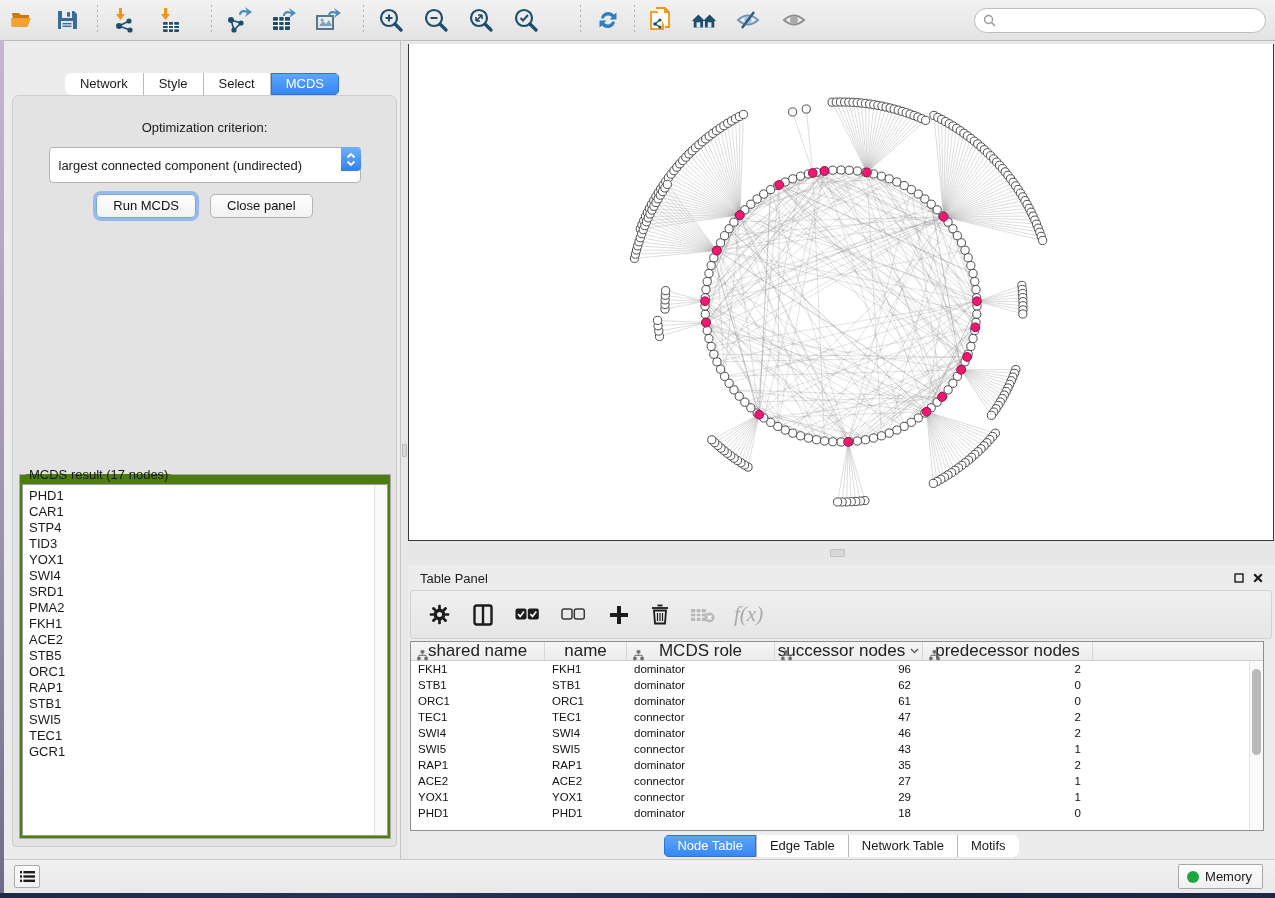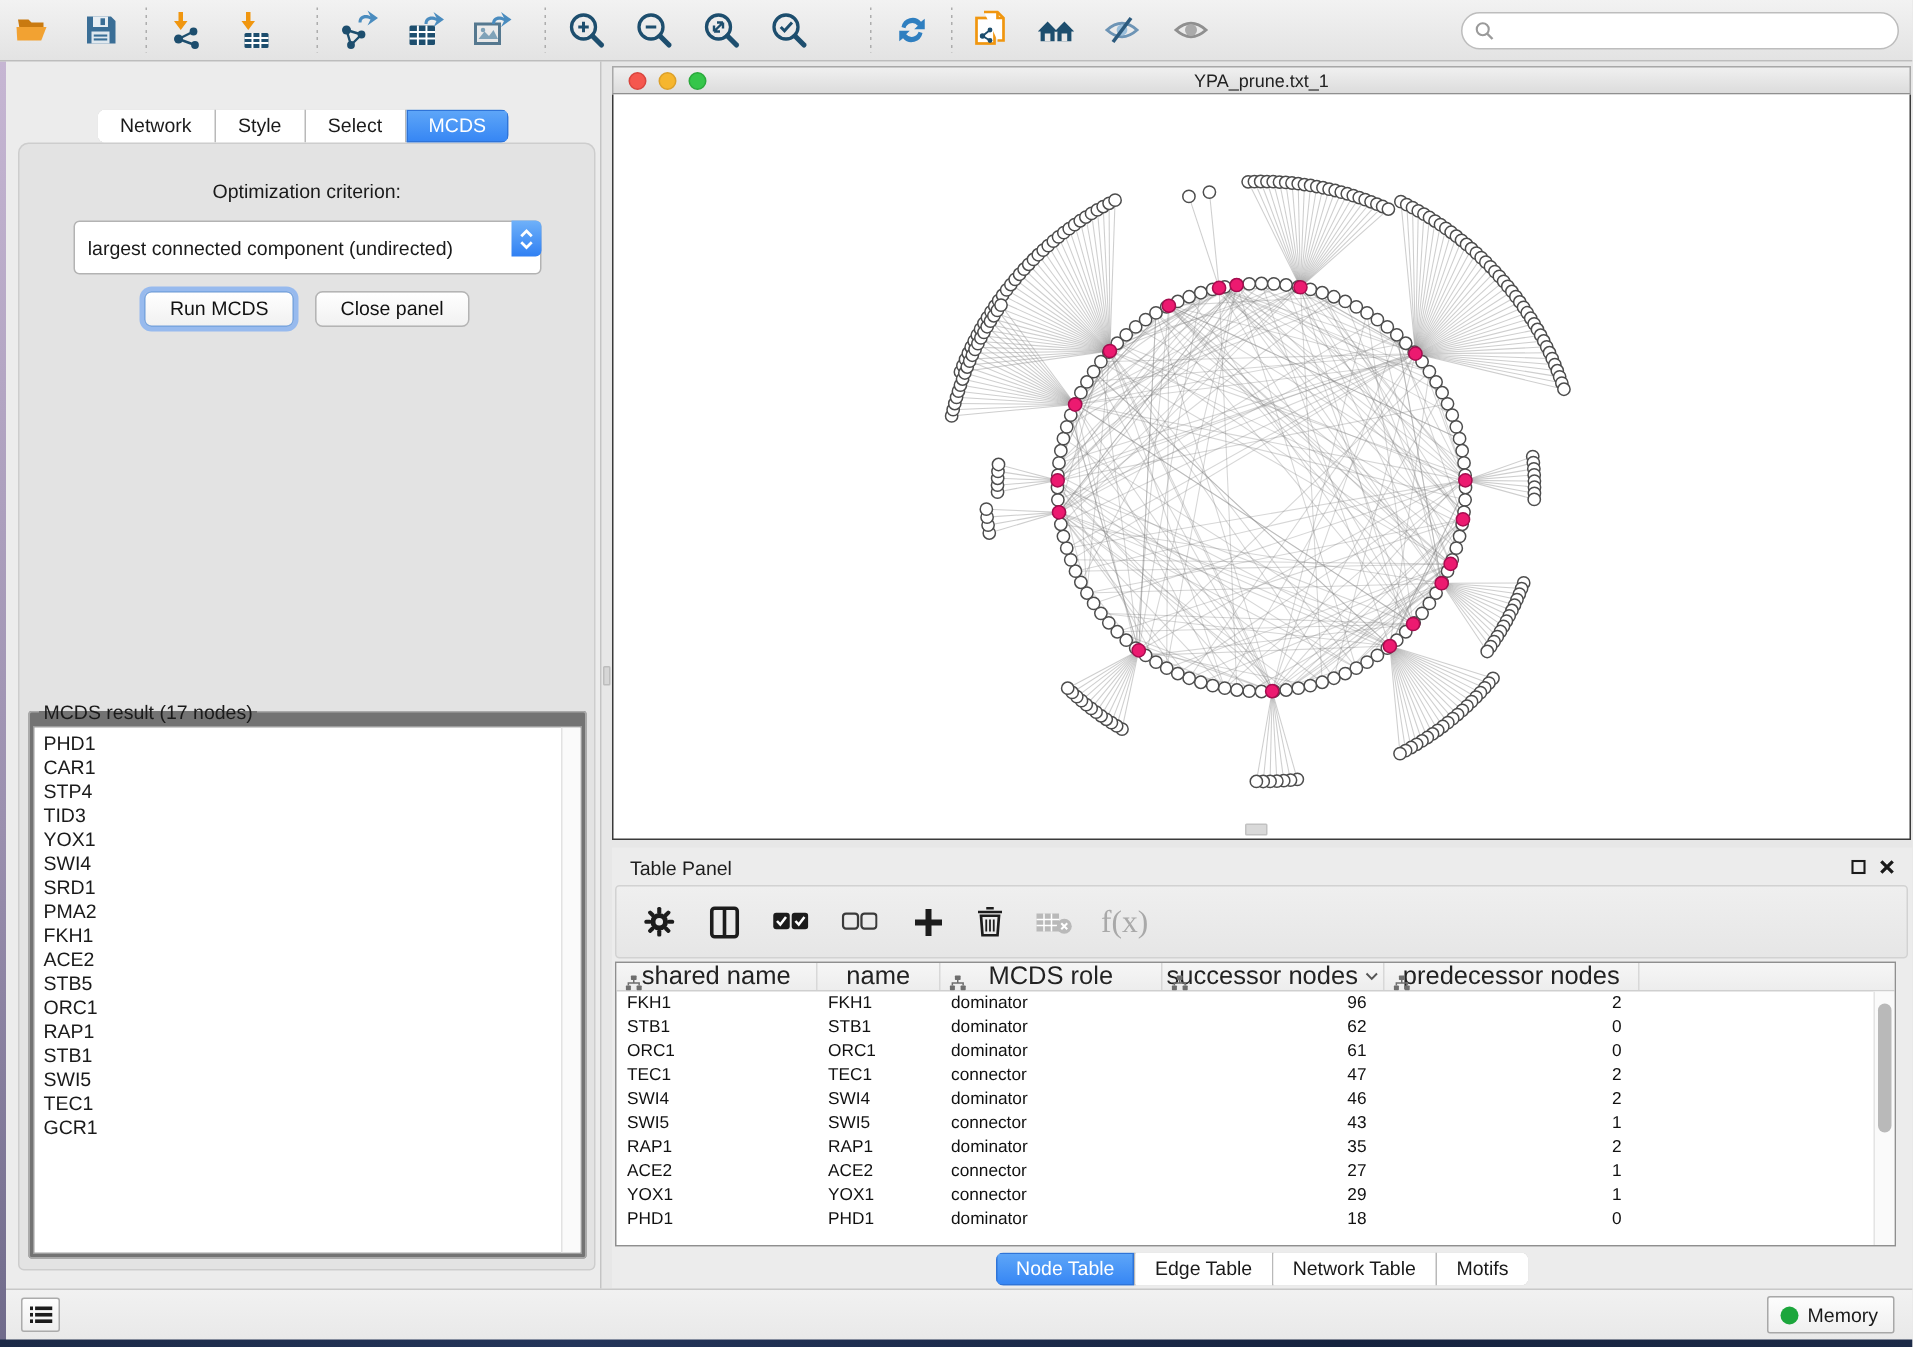--- a/index.html
+++ b/index.html
@@ -48,21 +48,21 @@
     border:1px solid #b3b3b3; border-radius:4px; display:flex; align-items:center; position:relative; }
   #opt-select .val { padding-left:9px; font-size:13px; white-space:nowrap; overflow:hidden; }
   #opt-select .stepper { position:absolute; right:-1px; top:-1px; width:20px; height:24px;
     background:linear-gradient(#6fb1f9,#3080f3); border-radius:0 4px 4px 0;
     display:flex; flex-direction:column; align-items:center; justify-content:center; gap:1px; }
   .btn-row { display:flex; justify-content:center; gap:14px; margin-top:11px; }
   .mac-btn { background:linear-gradient(#ffffff,#f1f1f1); border:1px solid #b4b4b4; border-radius:5px;
     font-size:13px; font-family:"Liberation Sans",sans-serif; padding:3px 16px 4px 16px; color:#111; }
   .mac-btn.focused { box-shadow:0 0 0 3px rgba(110,165,245,.65); border-color:#7aa6e0; }
   #mcds-fieldset { position:absolute; left:6px; top:371px; width:372px; height:372px;
-    border:1px solid #a9a9a9; border-radius:2px; margin:0; padding:2px; background:#737373; }
+    border:1px solid #a9a9a9; border-radius:2px; margin:0; padding:2px; background:#4d7c0f; }
   #mcds-fieldset legend { font-size:13px; padding:0 3px; margin-left:4px; }
   #mcds-list { width:100%; height:100%; background:#fff; border:1px solid #9e9e9e; position:relative;
     overflow:hidden; }
   #mcds-items { padding:3px 0 0 6px; line-height:16px; font-size:13px; }
   #mcds-scroll { position:absolute; right:0; top:0; width:13px; height:100%;
     background:#fafafa; border-left:1px solid #e2e2e2; }
 
   
   #v-split { position:absolute; left:401px; top:41px; width:7px; height:818px; background:#e7e7e7; z-index:4; }
   #v-split .handle { position:absolute; left:1px; top:403px; width:5px; height:13px;
@@ -328,26 +328,20 @@
     </fieldset>
   </div>
 </div>
 
 <div id="v-split">
     <div class="handle"></div>
   </div>
 <div id="right-bg"></div>
 
 <div id="net-window">
-  <div id="net-titlebar">
-    <span class="tl red"></span>
-    <span class="tl yellow"></span>
-    <span class="tl green"></span>
-    <span id="net-title">YPA_prune.txt_1</span>
-  </div>
   <div id="net-canvas">
     <svg width="864" height="495" viewBox="0 0 864 495">
         <line x1="330.93230373507436" y1="170.99823753519527" x2="304.8377909947836" y2="213.77373536221518" stroke="#7f7f7f" stroke-opacity="0.32" stroke-width="0.7"></line>
         <line x1="403.72401004878475" y1="128.97192630020243" x2="567.0084068773353" y2="245.60701148527605" stroke="#7f7f7f" stroke-opacity="0.32" stroke-width="0.7"></line>
         <line x1="534.640502910297" y1="172.77597205729103" x2="480.2262646377849" y2="389.16220900521637" stroke="#7f7f7f" stroke-opacity="0.32" stroke-width="0.7"></line>
         <line x1="567.9171524745971" y1="257.25366844845985" x2="432" y2="126" stroke="#7f7f7f" stroke-opacity="0.32" stroke-width="0.7"></line>
         <line x1="552.0808726288141" y1="325.8481325388811" x2="522.1846815207481" y2="160.20253824873024" stroke="#7f7f7f" stroke-opacity="0.32" stroke-width="0.7"></line>
         <line x1="350.15315685132146" y1="370.61442936643186" x2="391.5395846756924" y2="132.15796215483778" stroke="#7f7f7f" stroke-opacity="0.32" stroke-width="0.7"></line>
         <line x1="297.0137233767802" y1="278.5742307031" x2="324.94304663716923" y2="178.12623332251812" stroke="#7f7f7f" stroke-opacity="0.32" stroke-width="0.7"></line>
         <line x1="296.08284752540294" y1="257.25366844845985" x2="533.7974617512698" y2="171.81531847925186" stroke="#7f7f7f" stroke-opacity="0.32" stroke-width="0.7"></line>
@@ -1155,21 +1149,21 @@
     <span class="tp-icon" style="margin-left:21px">
       <svg width="25" height="16" viewBox="0 0 25 16">
           <rect x="1" y="2" width="15" height="12" fill="#b9b9b9"></rect>
           <g stroke="#fff" stroke-width="1">
             <path d="M1 6 h15 M1 10 h15 M6 2 v12 M11 2 v12"></path>
           </g>
           <circle cx="19.5" cy="10.5" r="5" fill="#b9b9b9"></circle>
           <path d="M17.5 8.5 l4 4 M21.5 8.5 l-4 4" stroke="#fff" stroke-width="1.4"></path>
         </svg>
     </span>
-    <span class="tp-icon" style="margin-left:19px; font-family:'Liberation Serif',serif; font-size:21px; color:#a9a9a9;">f(x)</span>
+    <span class="tp-icon" style="margin-left:19px; font-family:'Liberation Serif',serif; font-style:italic; font-size:21px; color:#a9a9a9;">f(x)</span>
   </div>
   <div id="node-table">
     <div id="thead">
         <div class="th" style="width: 134px;">
           <span class="tree"><svg width="11" height="11" viewBox="0 0 11 11">
               <g fill="#6e6e6e">
                 <rect x="3.6" y="0.3" width="3.8" height="3" rx="0.5"></rect>
                 <rect x="0.2" y="7" width="3.4" height="3.2" rx="0.5"></rect>
                 <rect x="7.4" y="7" width="3.4" height="3.2" rx="0.5"></rect>
               </g>

